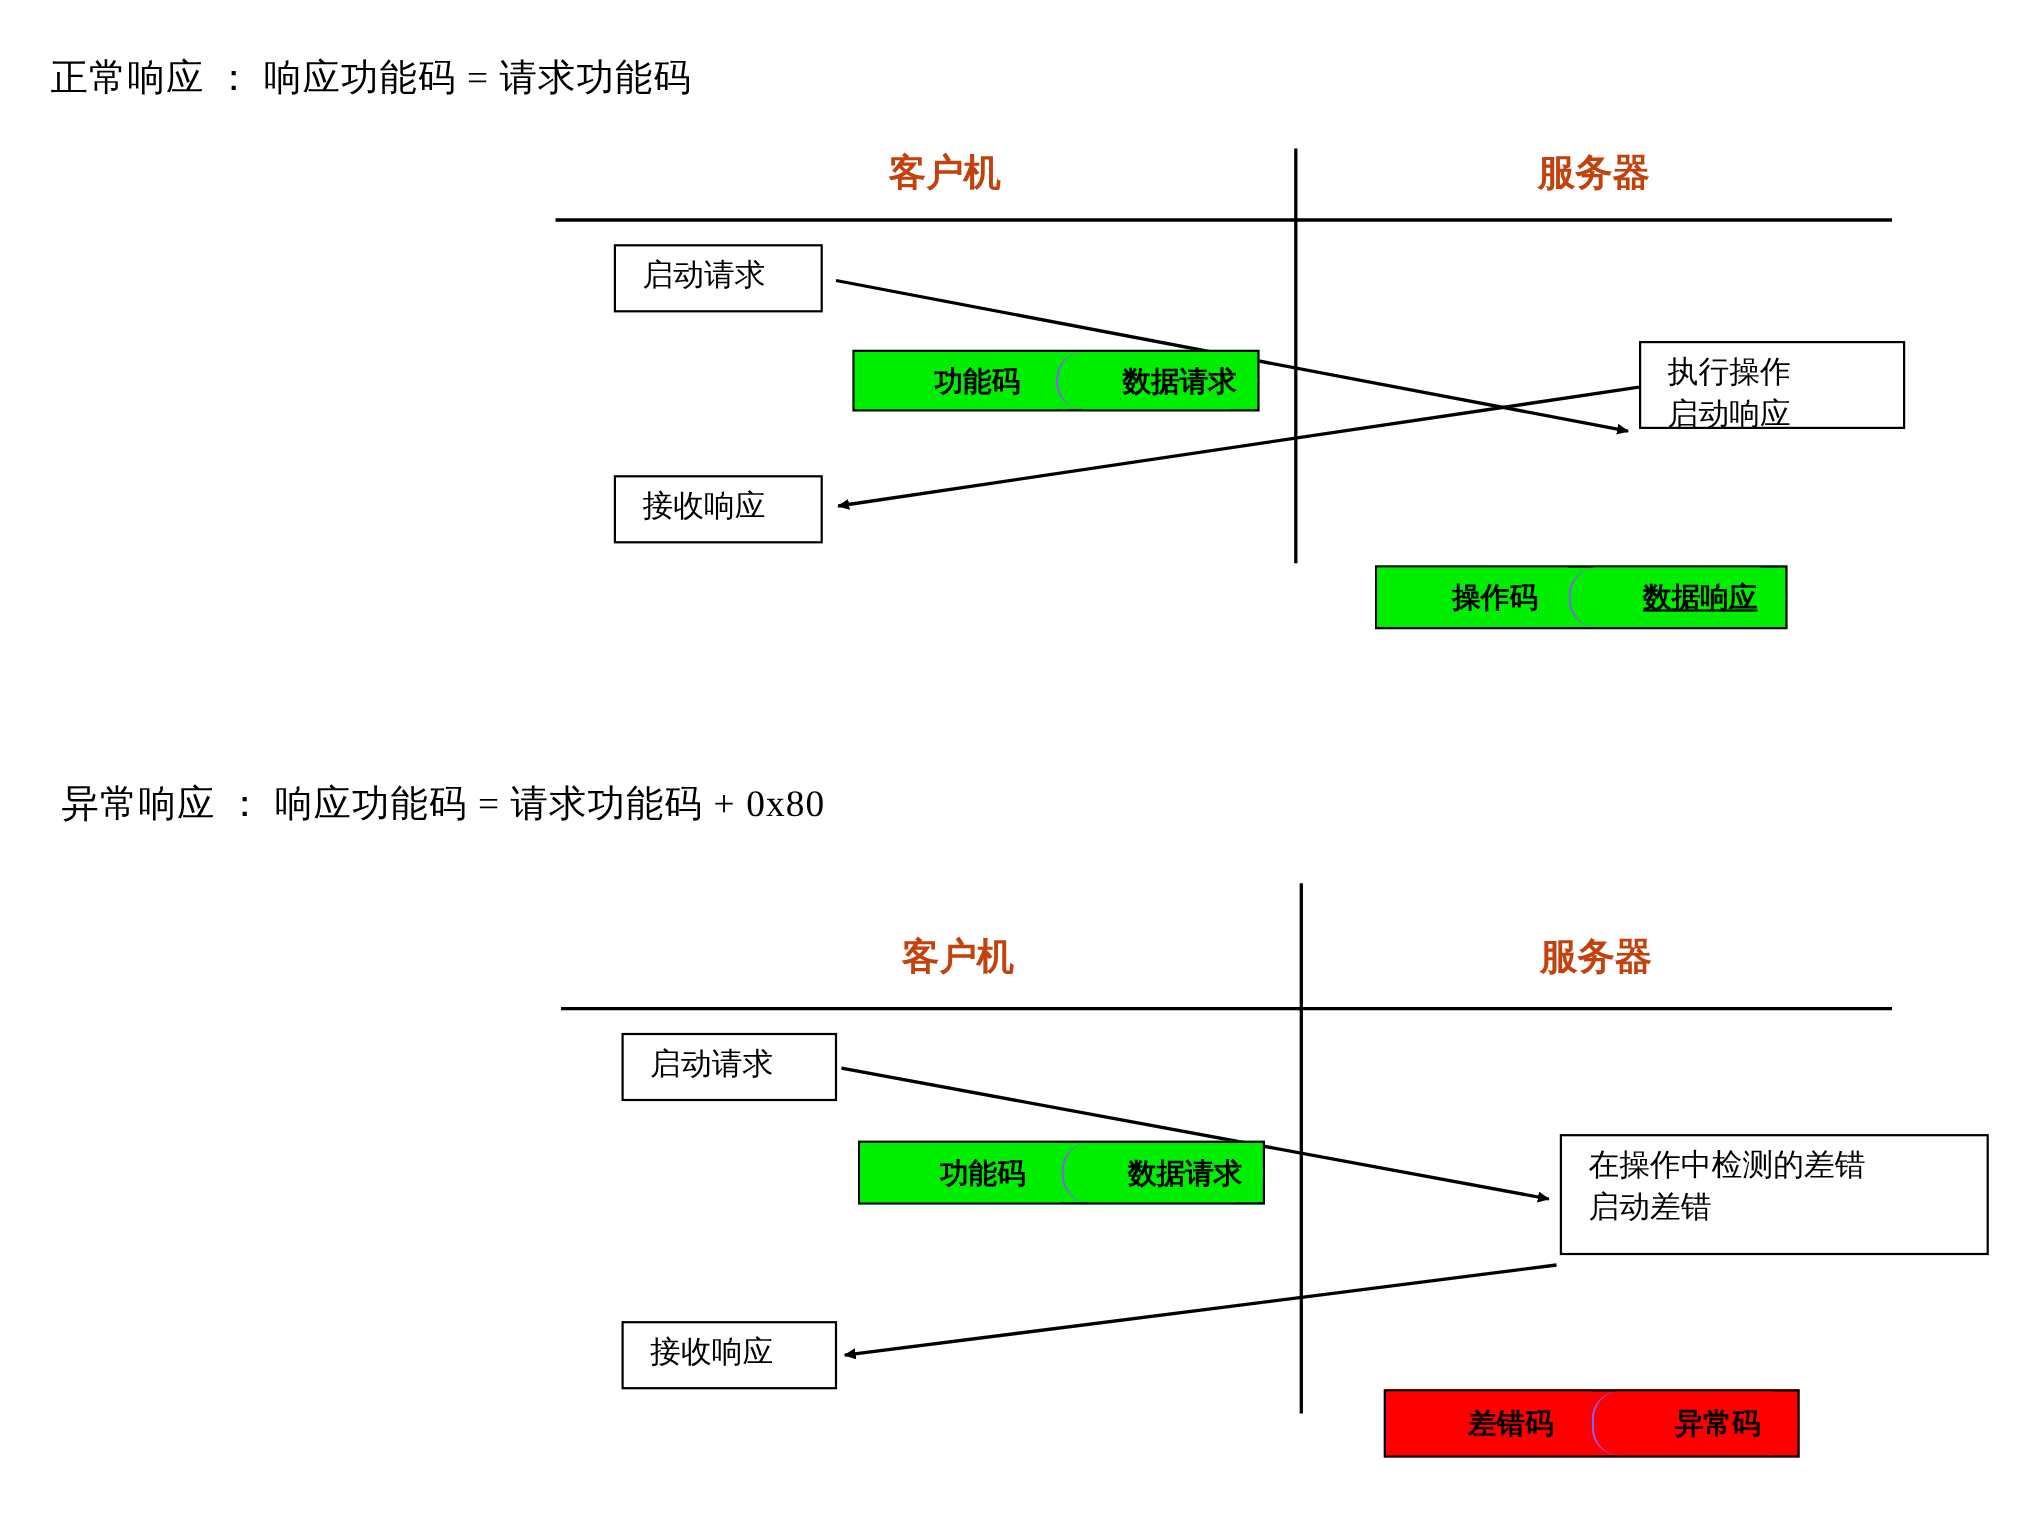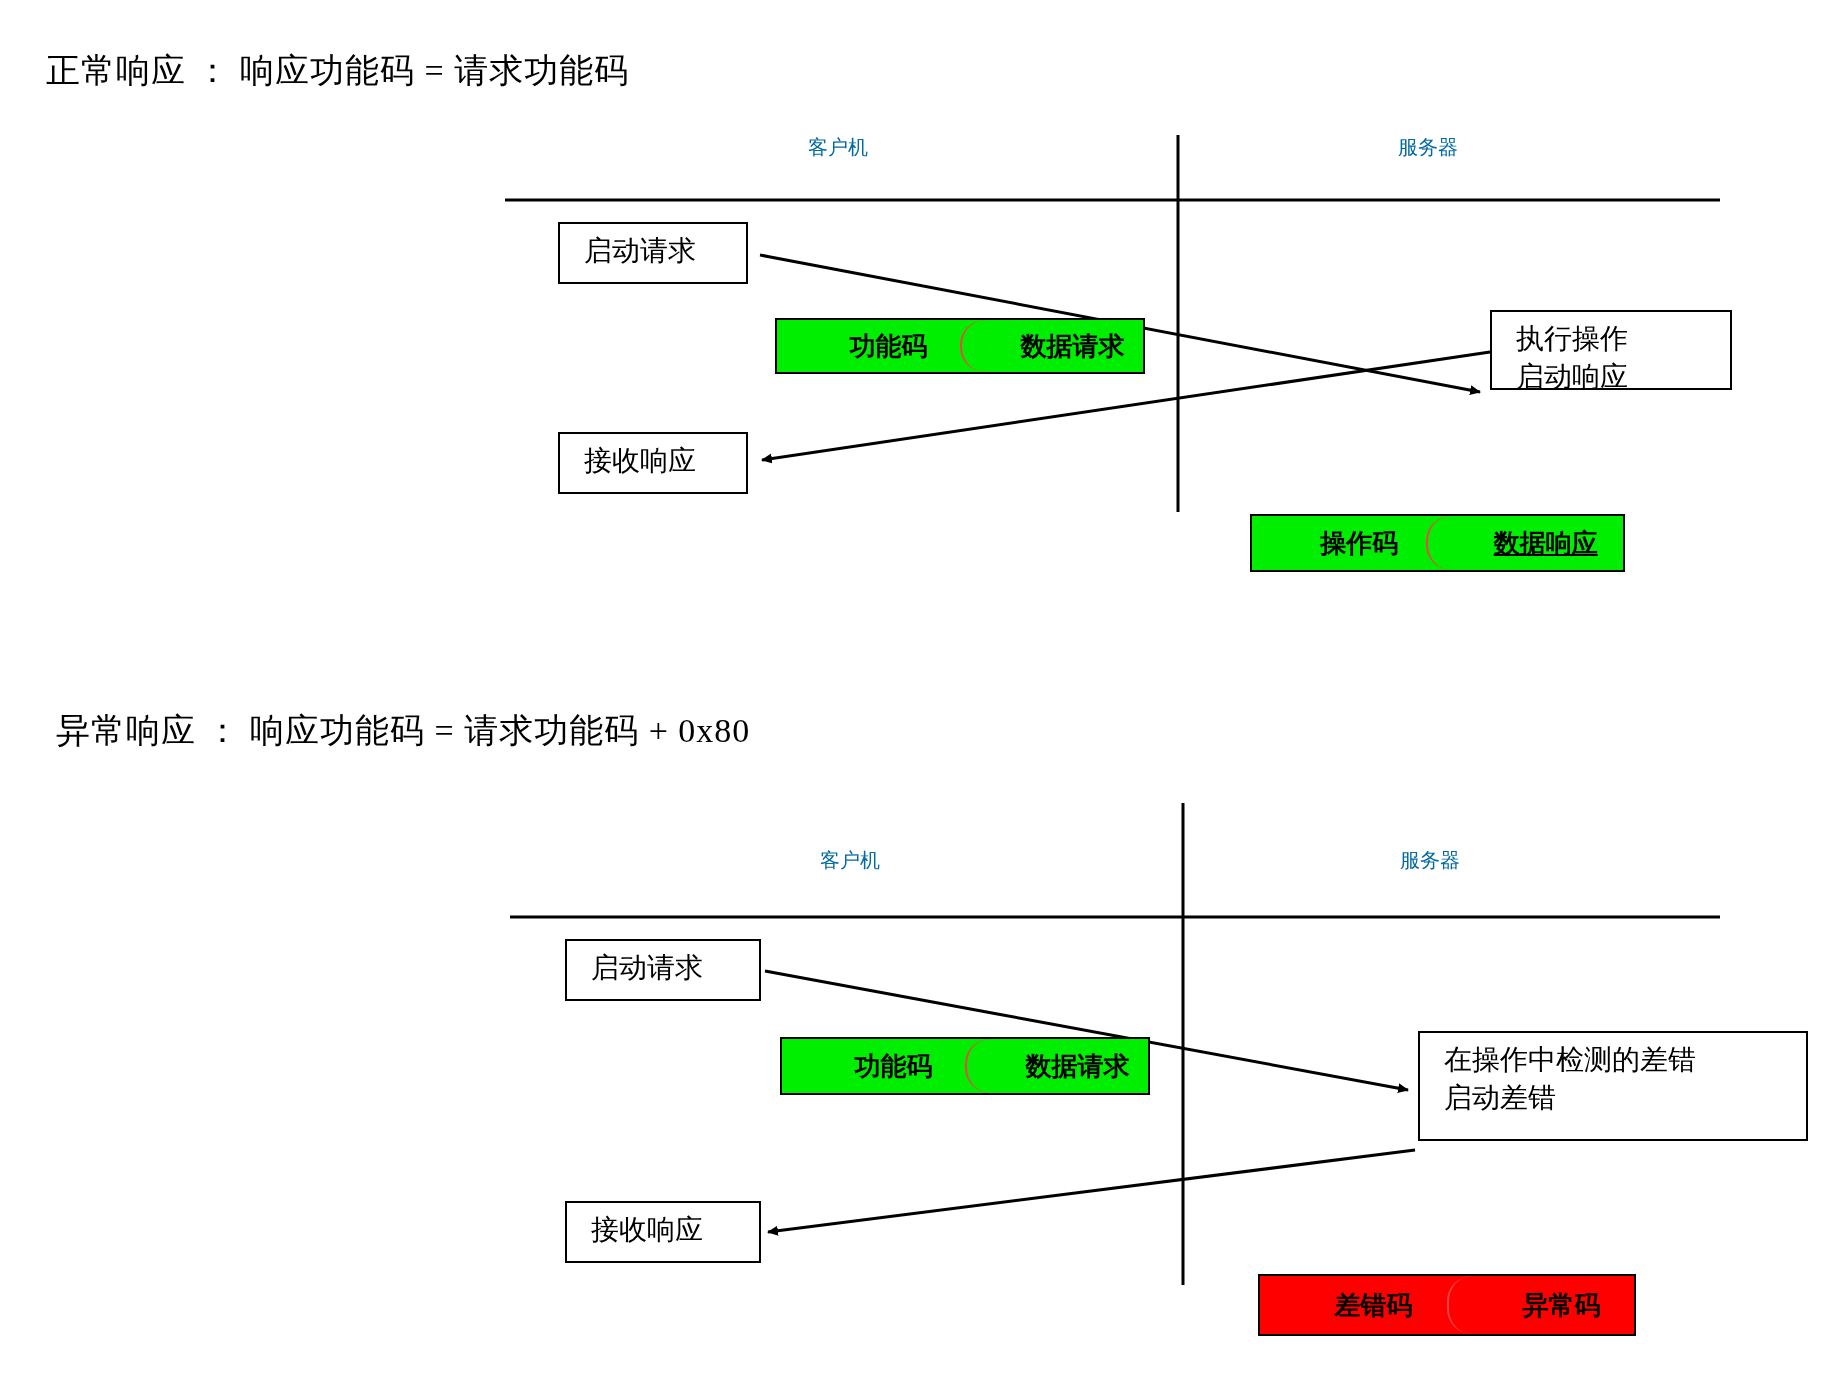--- a/index.html
+++ b/index.html
@@ -39,23 +39,24 @@
   .diagram svg {
     position: absolute;
     left: 0;
     top: 0;
     overflow: visible;
   }
 
   .role-label {
     position: absolute;
     font-family: "Liberation Serif", serif;
-    font-size: 20px;
-    color: #0369a1;
+    font-size: 34px;
+    color: #c2410c;
     white-space: nowrap;
+    font-weight: bold;
   }
 
   .node-box {
     position: absolute;
     box-sizing: border-box;
     border: 2px solid #000000;
     background: #ffffff;
     font-family: "Liberation Serif", serif;
     font-size: 28px;
     line-height: 1.35;
@@ -76,21 +77,21 @@
     font-size: 26px;
     font-weight: 700;
     color: #000000;
     display: flex;
     align-items: center;
     justify-content: center;
     white-space: nowrap;
     padding-left: 40px;
   }
   .pdu .cell + .cell {
-    border-left: 2px solid #ef4444;
+    border-left: 2px solid #8b5cf6;
     border-radius: 25px;
   }
 </style>
 </head>
 <body>
 
 <div class="heading" id="heading-normal">正常响应 ： 响应功能码 = 请求功能码</div>
 
 <div class="heading" id="heading-exception">异常响应 ： 响应功能码 = 请求功能码 + 0x80</div>
 
@@ -160,18 +161,18 @@
     <div>启动差错</div>
   </div>
 
   <div class="node-box" style="left:565px; top:406px; width:196px; height:62px;">接收响应</div>
 
   <div class="pdu" style="left:780px; top:242px; width:370px; height:58px; background:#00ee00;">
     <div class="cell" style="width:50%; background:#00ee00;">功能码</div>
     <div class="cell" style="width:50%; background:#00ee00;">数据请求</div>
   </div>
 
-  <div class="pdu" style="left:1258px; top:468px; width:378px; height:62px; background:#ff0000;margin-top:11px;">
+  <div class="pdu" style="left:1258px; top:468px; width:378px; height:62px; background:#ff0000;">
     <div class="cell" style="width:50%; background:#ff0000;">差错码</div>
     <div class="cell" style="width:50%; background:#ff0000;">异常码</div>
   </div>
 
 </div>
 
 </body></html>

